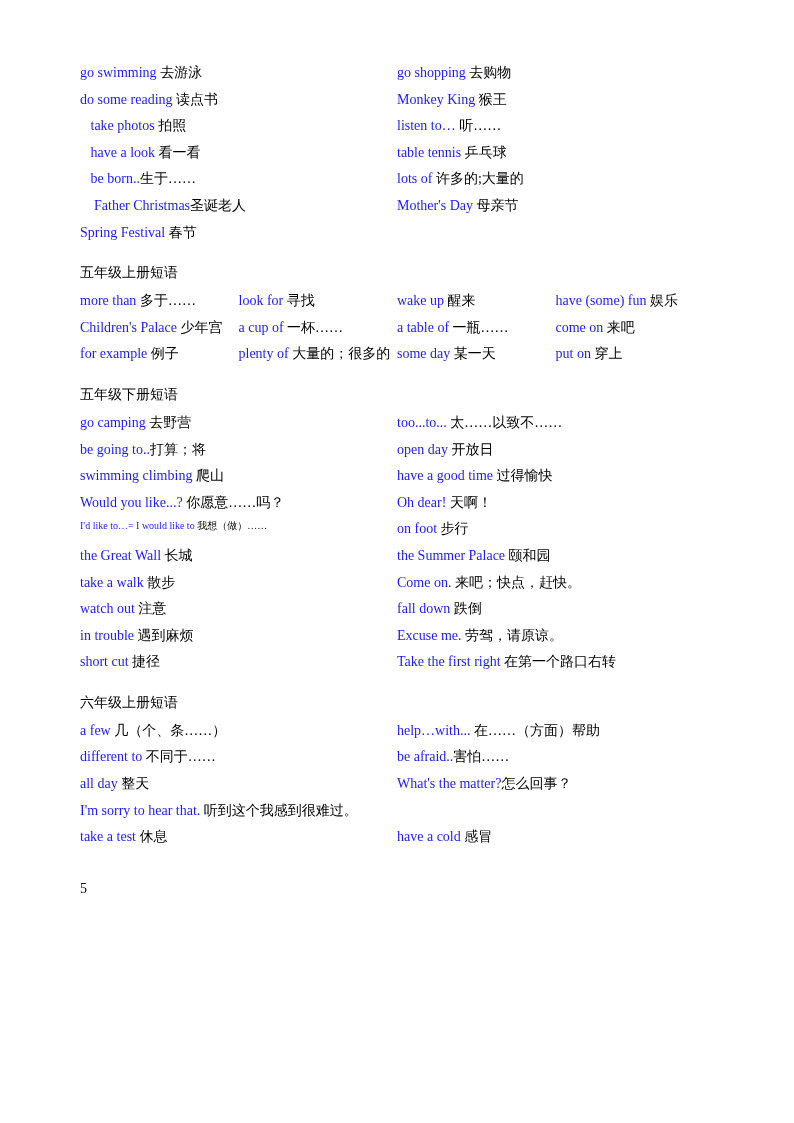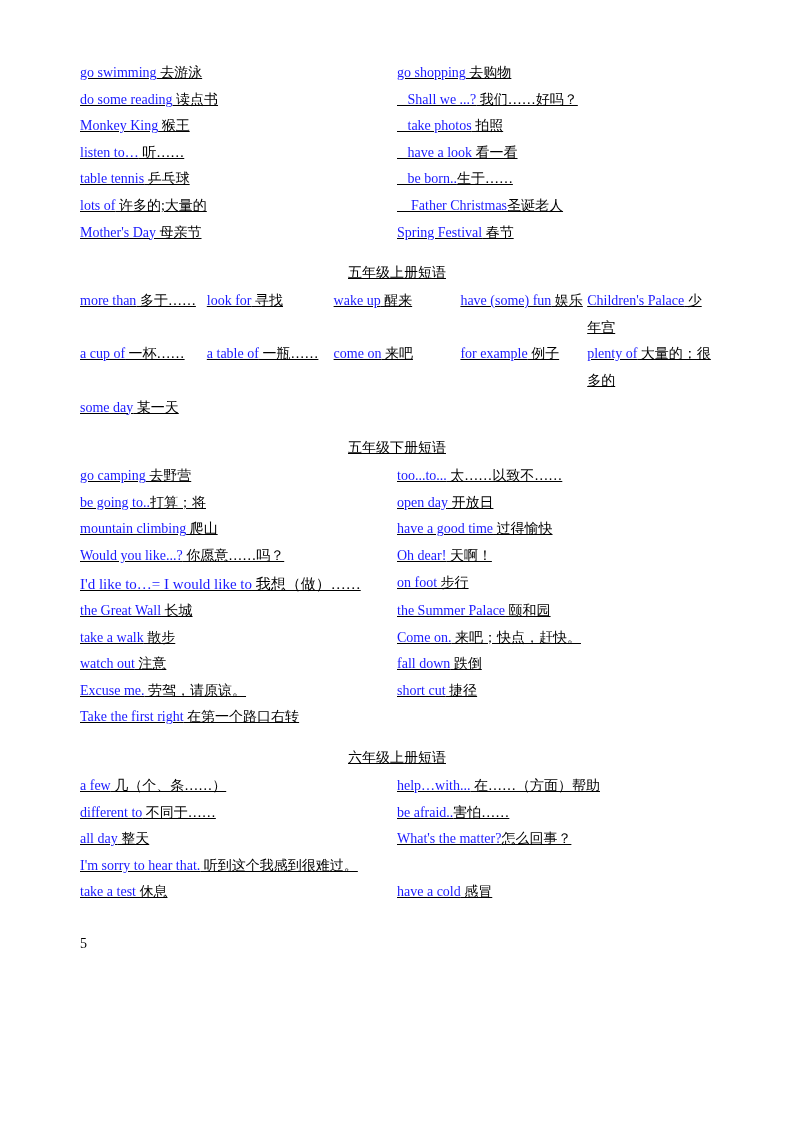--- a/index.html
+++ b/index.html
@@ -11,37 +11,35 @@
       width: 794px;
       min-height: 1123px;
       background: #fff;
       font-family: "SimSun", "宋体", serif;
       font-size: 14px;
       color: #000;
       padding: 60px 80px 60px 80px;
     }
     .section {
       margin-bottom: 18px;
-      text-decoration: underline;
     }
     .section-title {
       font-size: 14px;
       font-weight: normal;
       color: #000;
       margin-bottom: 6px;
-      text-align: center;
     }
     .col2 {
       display: grid;
       grid-template-columns: 1fr 1fr;
       line-height: 1.9;
     }
     .col3 {
       display: grid;
-      grid-template-columns: 1fr 1fr 1fr 1fr 1fr;
+      grid-template-columns: 1fr 1fr 1fr 1fr;
       line-height: 1.9;
     }
     .en {
       color: #1a1aff;
     }
     .zh {
       color: #000;
     }
     .page-num {
       margin-top: 30px;
@@ -51,21 +49,20 @@
 </head>
 <body>
 
 <div>
 
   <div class="section">
     <div class="col2">
       <div><span class="en">go swimming</span><span class="zh"> 去游泳</span></div>
       <div><span class="en">go shopping</span><span class="zh"> 去购物</span></div>
       <div><span class="en">do some reading</span><span class="zh"> 读点书</span></div>
-      <div><span class="en">&nbsp;&nbsp;&nbsp;Shall we ...?</span><span class="zh"> 我们……好吗？</span></div>
       <div><span class="en">Monkey King</span><span class="zh"> 猴王</span></div>
       <div><span class="en">&nbsp;&nbsp;&nbsp;take photos</span><span class="zh"> 拍照</span></div>
       <div><span class="en">listen to…</span><span class="zh"> 听……</span></div>
       <div><span class="en">&nbsp;&nbsp;&nbsp;have a look</span><span class="zh"> 看一看</span></div>
       <div><span class="en">table tennis</span><span class="zh"> 乒乓球</span></div>
       <div><span class="en">&nbsp;&nbsp;&nbsp;be born..</span><span class="zh">生于……</span></div>
       <div><span class="en">lots of</span><span class="zh"> 许多的;大量的</span></div>
       <div><span class="en">&nbsp;&nbsp;&nbsp;&nbsp;Father Christmas</span><span class="zh">圣诞老人</span></div>
       <div><span class="en">Mother's Day</span><span class="zh"> 母亲节</span></div>
       <div><span class="en">Spring Festival</span><span class="zh"> 春节</span></div>
@@ -80,42 +77,44 @@
       <div><span class="en">look for</span><span class="zh"> 寻找</span></div>
       <div><span class="en">wake up</span><span class="zh"> 醒来</span></div>
       <div><span class="en">have (some) fun</span><span class="zh"> 娱乐</span></div>
       <div><span class="en">Children's Palace</span><span class="zh"> 少年宫</span></div>
       <div><span class="en">a cup of</span><span class="zh"> 一杯……</span></div>
       <div><span class="en">a table of</span><span class="zh"> 一瓶……</span></div>
       <div><span class="en">come on</span><span class="zh"> 来吧</span></div>
       <div><span class="en">for example</span><span class="zh"> 例子</span></div>
       <div><span class="en">plenty of</span><span class="zh"> 大量的；很多的</span></div>
       <div><span class="en">some day</span><span class="zh"> 某一天</span></div>
+      <div><span class="en">put on</span><span class="zh"> 穿上</span></div>
     </div>
   </div>
 
   <div class="section">
     <div class="section-title">五年级下册短语</div>
     <div class="col2">
       <div><span class="en">go camping</span><span class="zh"> 去野营</span></div>
       <div><span class="en">too...to...</span><span class="zh"> 太……以致不……</span></div>
       <div><span class="en">be going to..</span><span class="zh">打算；将</span></div>
       <div><span class="en">open day</span><span class="zh"> 开放日</span></div>
-      <div><span class="en">mountain climbing</span><span class="zh"> 爬山</span></div>
+      <div><span class="en">swimming climbing</span><span class="zh"> 爬山</span></div>
       <div><span class="en">have a good time</span><span class="zh"> 过得愉快</span></div>
       <div><span class="en">Would you like...?</span><span class="zh"> 你愿意……吗？</span></div>
       <div><span class="en">Oh dear!</span><span class="zh"> 天啊！</span></div>
-      <div style="font-size:15px;"><span class="en">I'd like to…= I would like to</span><span class="zh"> 我想（做）……</span></div>
+      <div style="font-size:10px;"><span class="en">I'd like to…= I would like to</span><span class="zh"> 我想（做）……</span></div>
       <div><span class="en">on foot</span><span class="zh"> 步行</span></div>
       <div><span class="en">the Great Wall</span><span class="zh"> 长城</span></div>
       <div><span class="en">the Summer Palace</span><span class="zh"> 颐和园</span></div>
       <div><span class="en">take a walk</span><span class="zh"> 散步</span></div>
       <div><span class="en">Come on.</span><span class="zh"> 来吧；快点，赶快。</span></div>
       <div><span class="en">watch out</span><span class="zh"> 注意</span></div>
       <div><span class="en">fall down</span><span class="zh"> 跌倒</span></div>
+      <div><span class="en">in trouble</span><span class="zh"> 遇到麻烦</span></div>
       <div><span class="en">Excuse me.</span><span class="zh"> 劳驾，请原谅。</span></div>
       <div><span class="en">short cut</span><span class="zh"> 捷径</span></div>
       <div><span class="en">Take the first right</span><span class="zh"> 在第一个路口右转</span></div>
     </div>
   </div>
 
   <div class="section">
     <div class="section-title">六年级上册短语</div>
     <div class="col2">
       <div><span class="en">a few</span><span class="zh"> 几（个、条……）</span></div>

